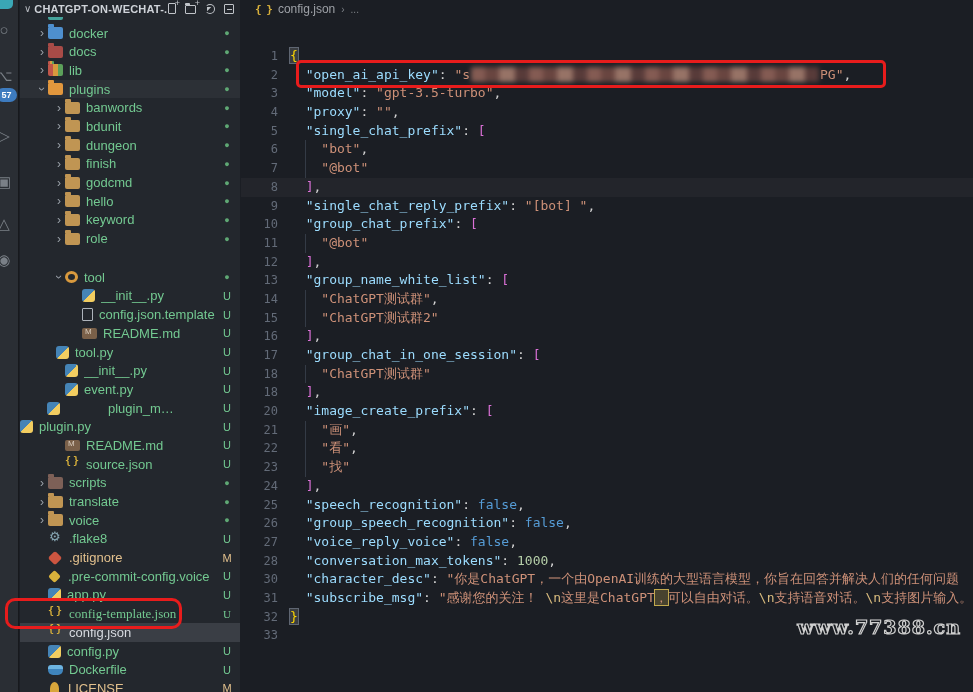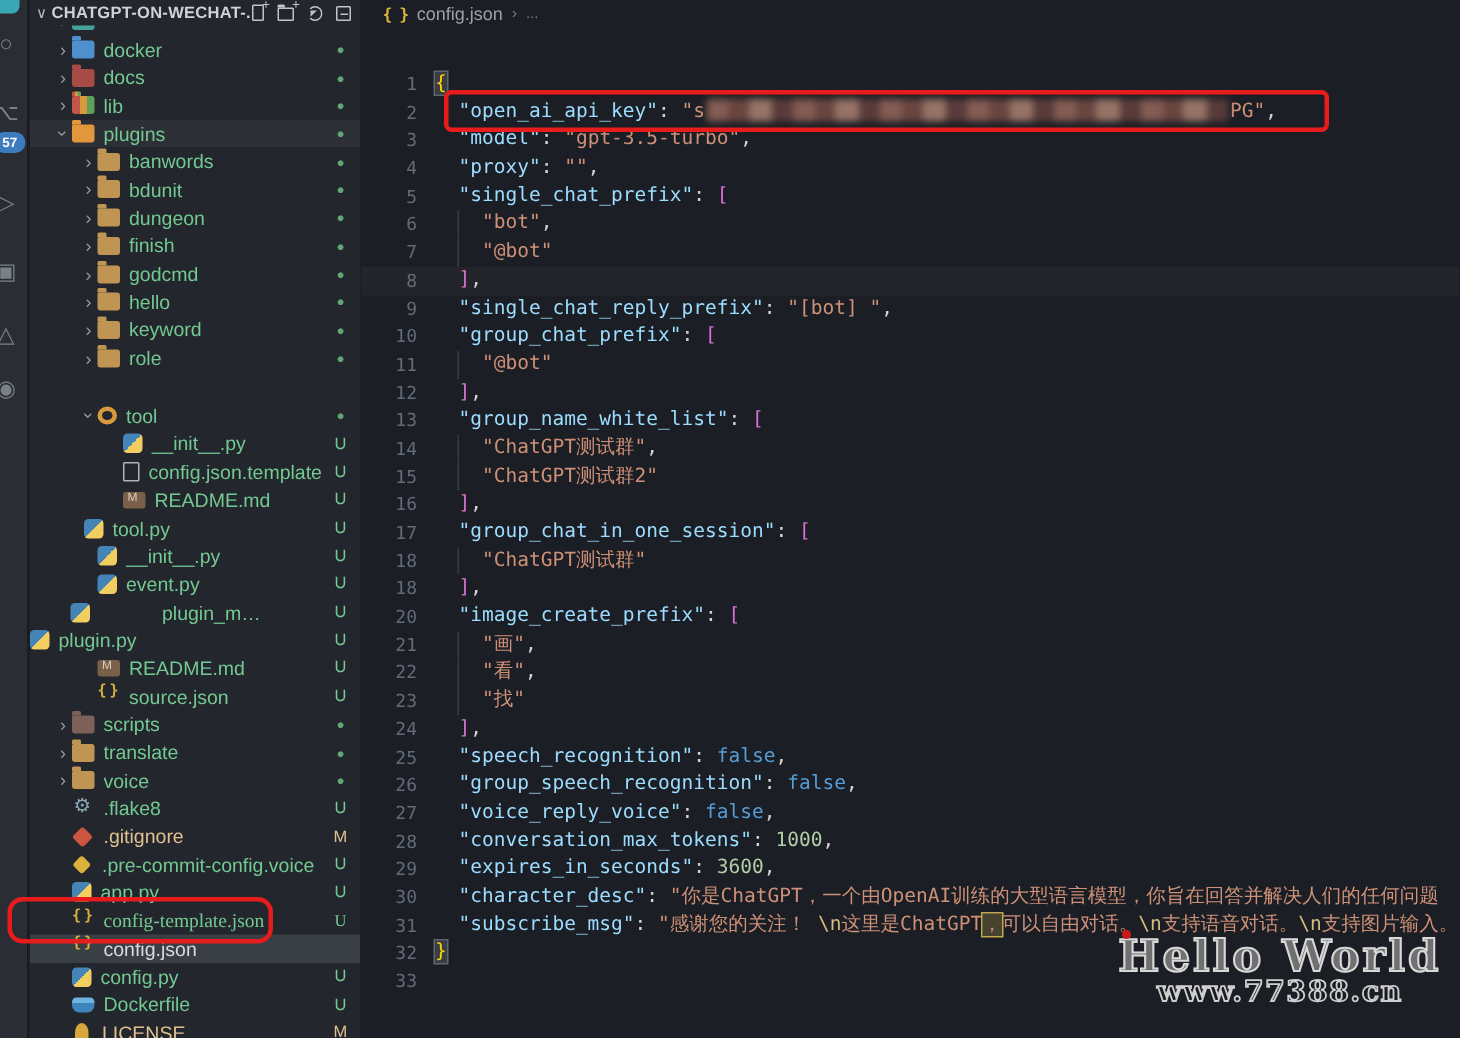--- a/index.html
+++ b/index.html
@@ -395,28 +395,26 @@
         <div class="line"><span class="ln">18</span><span class="code"><span class="tok ws">  </span><span class="tok b2">]</span><span class="tok p">,</span></span></div>
         <div class="line"><span class="ln">20</span><span class="code"><span class="tok ws">  </span><span class="tok k">"image_create_prefix"</span><span class="tok p">: </span><span class="tok b2">[</span></span></div>
         <div class="line"><span class="ln">21</span><span class="code g1"><span class="tok ws">    </span><span class="tok s">"画"</span><span class="tok p">,</span></span></div>
         <div class="line"><span class="ln">22</span><span class="code g1"><span class="tok ws">    </span><span class="tok s">"看"</span><span class="tok p">,</span></span></div>
         <div class="line"><span class="ln">23</span><span class="code g1"><span class="tok ws">    </span><span class="tok s">"找"</span></span></div>
         <div class="line"><span class="ln">24</span><span class="code"><span class="tok ws">  </span><span class="tok b2">]</span><span class="tok p">,</span></span></div>
         <div class="line"><span class="ln">25</span><span class="code"><span class="tok ws">  </span><span class="tok k">"speech_recognition"</span><span class="tok p">: </span><span class="tok kw">false</span><span class="tok p">,</span></span></div>
         <div class="line"><span class="ln">26</span><span class="code"><span class="tok ws">  </span><span class="tok k">"group_speech_recognition"</span><span class="tok p">: </span><span class="tok kw">false</span><span class="tok p">,</span></span></div>
         <div class="line"><span class="ln">27</span><span class="code"><span class="tok ws">  </span><span class="tok k">"voice_reply_voice"</span><span class="tok p">: </span><span class="tok kw">false</span><span class="tok p">,</span></span></div>
         <div class="line"><span class="ln">28</span><span class="code"><span class="tok ws">  </span><span class="tok k">"conversation_max_tokens"</span><span class="tok p">: </span><span class="tok num">1000</span><span class="tok p">,</span></span></div>
-        <div class="line"><span class="ln">29</span><span class="code"><span class="tok ws">  </span><span class="tok k">"expires_in_seconds"</span><span class="tok p">: </span><span class="tok num">3600</span><span class="tok p">,</span></span></div>
         <div class="line"><span class="ln">30</span><span class="code"><span class="tok ws">  </span><span class="tok k">"character_desc"</span><span class="tok p">: </span><span class="tok s">"你是ChatGPT，一个由OpenAI训练的大型语言模型，你旨在回答并解决人们的任何问题</span></span></div>
         <div class="line"><span class="ln">31</span><span class="code"><span class="tok ws">  </span><span class="tok k">"subscribe_msg"</span><span class="tok p">: </span><span class="tok s">"感谢您的关注！ </span><span class="tok e">\n</span><span class="tok s">这里是ChatGPT</span><span class="tok amb">，</span><span class="tok s">可以自由对话。</span><span class="tok e">\n</span><span class="tok s">支持语音对话。</span><span class="tok e">\n</span><span class="tok s">支持图片输入。</span></span></div>
         <div class="line"><span class="ln">32</span><span class="code"><span class="tok b1 m">}</span></span></div>
         <div class="line"><span class="ln">33</span><span class="code"></span></div>
       </div>
   </div>
 
   <div class="anno anno1"></div>
   <div class="anno anno2"></div>
 
   <div class="watermark">
-    <div class="wm1"><span class="dot"></span><span>Hello World</span></div>
     <div class="wm2">www.77388.cn</div>
   </div>
 </div>
 
 </body></html>

